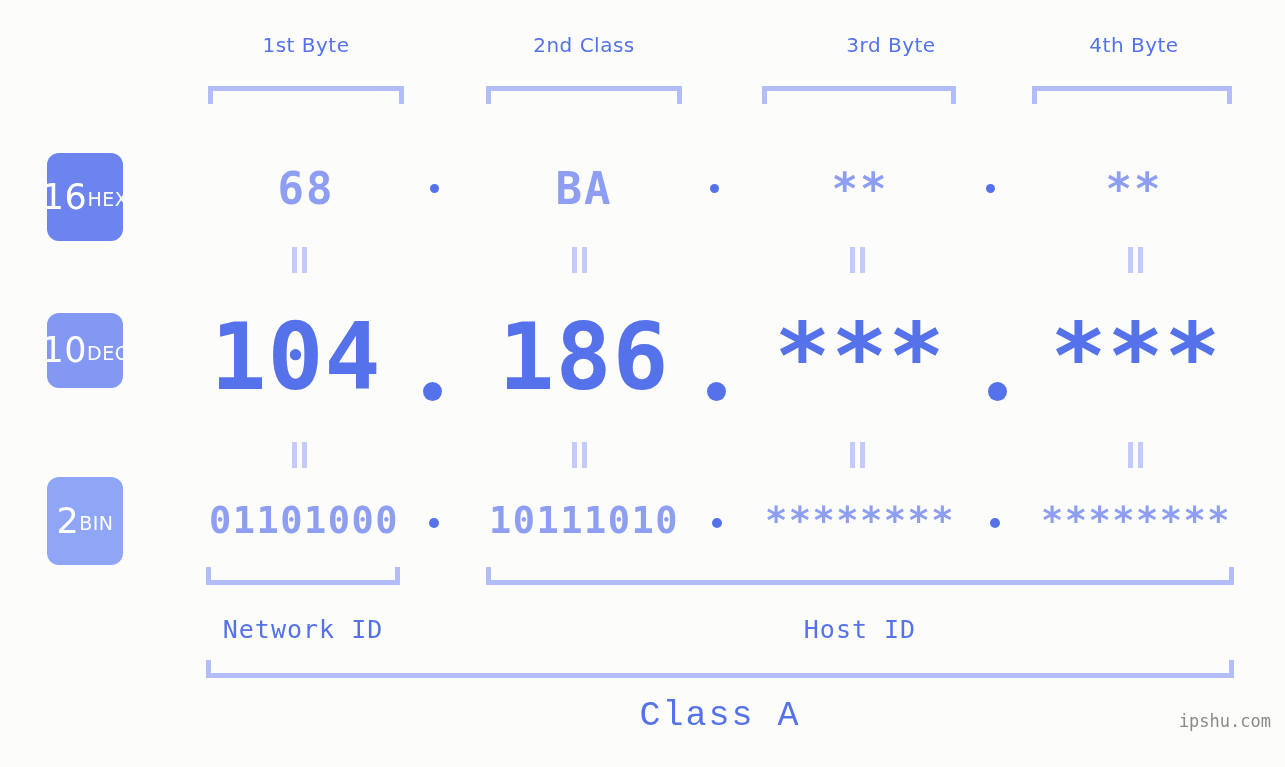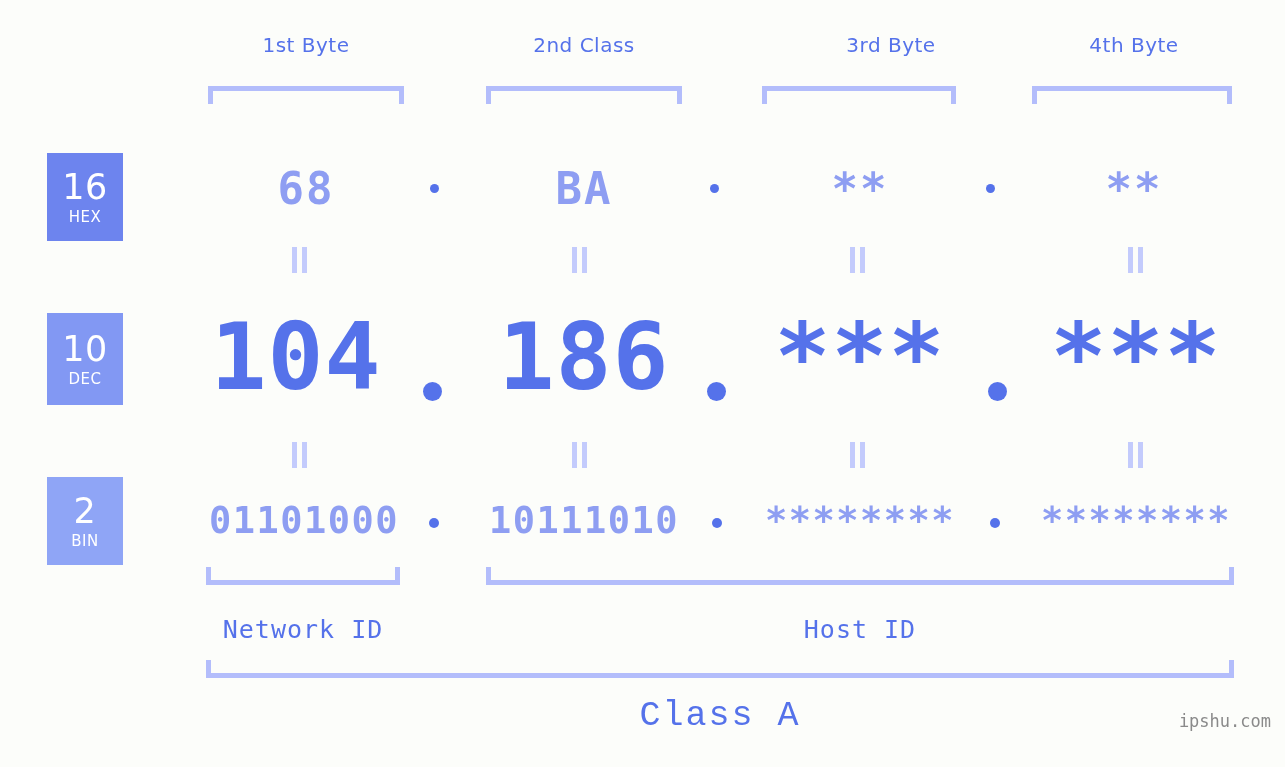--- a/index.html
+++ b/index.html
@@ -47,36 +47,36 @@
     border-left-width: 5px;
     border-right-width: 5px;
     height: 18px;
   }
 
   
   .badge {
     position: absolute;
     left: 47px;
     width: 76px;
-    border-radius: 0;
+    border-radius: 12px;
     display: flex;
-    flex-direction: column;
+    flex-direction: row;
     align-items: center;
     justify-content: center;
     color: #ffffff;
     font-family: "DejaVu Sans", sans-serif;
     line-height: 1;
   }
   .badge .num {
     font-size: 35px;
     font-weight: 400;
     letter-spacing: 0.5px;
   }
   .badge .nm {
-    font-size: 15px;
+    font-size: 19px;
     font-weight: 400;
     margin-top: 5px;
     letter-spacing: 0.5px;
   }
 
   
   .row {
     position: absolute;
     left: 0;
     width: 1285px;
@@ -173,21 +173,21 @@
 
   <div class="bracket down" style="left:208px; width:196px; top:86px;"></div>
   <div class="bracket down" style="left:486px; width:196px; top:86px;"></div>
   <div class="bracket down" style="left:762px; width:194px; top:86px;"></div>
   <div class="bracket down" style="left:1032px; width:200px; top:86px;"></div>
 
   <div class="badge" style="top:153px; height:88px; background:#6d84ee;">
     <span class="num">16</span>
     <span class="nm">HEX</span>
   </div>
-  <div class="badge" style="top:313px; height:92px; background:#8298f3;">
+  <div class="badge" style="top:313px; height:75px; background:#8298f3;">
     <span class="num">10</span>
     <span class="nm">DEC</span>
   </div>
   <div class="badge" style="top:477px; height:88px; background:#8fa5f6;">
     <span class="num">2</span>
     <span class="nm">BIN</span>
   </div>
 
   <div class="row" style="top:188px;">
     <div class="cell hex-cell" style="left:206px; width:200px;">68</div>

